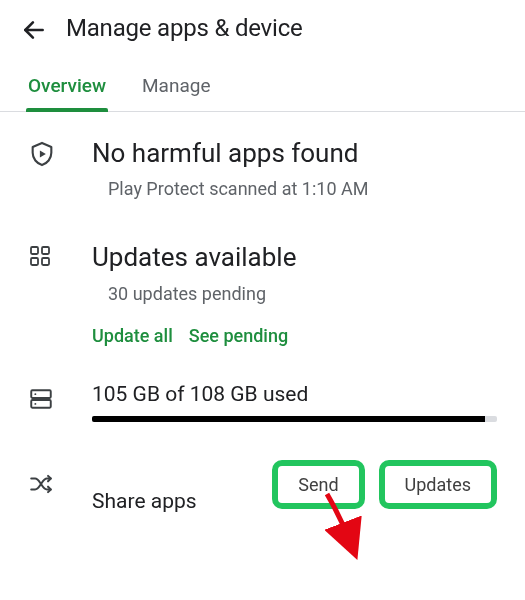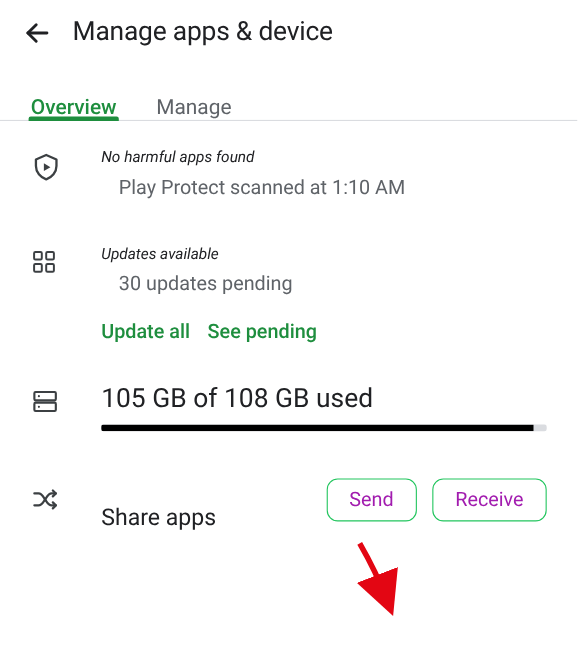--- a/index.html
+++ b/index.html
@@ -40,25 +40,24 @@
     }
     .tabs {
       display: flex;
       gap: 36px;
       padding: 18px 0 0 28px;
       border-bottom: 1px solid #dadce0;
       position: relative;
     }
     .tab {
       font-size: 19px;
-      padding-bottom: 0;
+      padding-bottom: 14px;
       cursor: pointer;
       color: #5f6368;
       position: relative;
-      margin-top: 12px;
     }
     .tab.active {
       color: #1e8e3e;
       font-weight: 500;
     }
     .tab.active::after {
       content: "";
       position: absolute;
       left: -2px;
       right: -2px;
@@ -83,25 +82,24 @@
       align-items: flex-start;
       padding-top: 4px;
       color: #3c4043;
       flex-shrink: 0;
     }
     .row-body {
       flex: 1;
       min-width: 0;
     }
     .row-title {
-      font-size: 14px;
+      font-size: 26px;
       color: #202124;
       font-weight: 400;
       line-height: 1.35;
-      font-style: italic;
     }
     .row-sub {
       font-size: 18px;
       color: #5f6368;
       margin-top: 6px;
       line-height: 1.3;
       margin-left: 16px;
     }
     .actions {
       display: flex;
@@ -111,21 +109,21 @@
     .link-action {
       font-size: 18px;
       color: #1e8e3e;
       font-weight: 500;
       cursor: pointer;
     }
     .storage-row {
       padding-top: 36px;
     }
     .storage-text {
-      font-size: 24px;
+      font-size: 21px;
       color: #202124;
     }
     .storage-bar {
       position: relative;
       height: 6px;
       background: #dadce0;
       margin-top: 10px;
       width: 100%;
       border-radius: 2px;
       overflow: hidden;
@@ -151,23 +149,23 @@
       white-space: nowrap;
       margin-right: auto;
       margin-top: 33px;
     }
     .share-buttons {
       display: flex;
       gap: 14px;
     }
     .pill-btn {
       font-size: 18px;
-      color: #a21caf;
+      color: #404040;
       padding: 8px 20px;
-      border: 1px solid #22c55e;
+      border: 6px solid #22c55e;
       border-radius: 10px;
       background: #fff;
       cursor: pointer;
       font-family: inherit;
     }
     
     .red-arrow {
       position: absolute;
       pointer-events: none;
     }
@@ -253,21 +251,21 @@
       <svg width="26" height="26" viewBox="0 0 24 24" fill="none" stroke="currentColor" stroke-width="1.9" stroke-linecap="round" stroke-linejoin="round">
         <path d="M3 7 L6.5 7 C9 7 10 9 12 12 C14 15 15 17 17.5 17 L21 17"></path>
         <path d="M3 17 L6.5 17 C9 17 10 15 12 12 C14 9 15 7 17.5 7 L21 7"></path>
         <polyline points="18.5 4.5 21 7 18.5 9.5"></polyline>
         <polyline points="18.5 14.5 21 17 18.5 19.5"></polyline>
       </svg>
     </span>
     <span class="share-label">Share apps</span>
     <div class="share-buttons">
       <button class="pill-btn">Send</button>
-      <button class="pill-btn">Receive</button>
+      <button class="pill-btn">Updates</button>
     </div>
   </div>
 
 </div>
 
 <svg class="red-arrow" style="left:312px; top:490px; width:60px; height:70px;" viewBox="0 0 60 70">
   <defs>
     <marker id="ah" markerWidth="8" markerHeight="8" refX="5" refY="4" orient="auto">
       <path d="M0,0 L8,4 L0,8 Z" fill="#e30613"></path>
     </marker>

